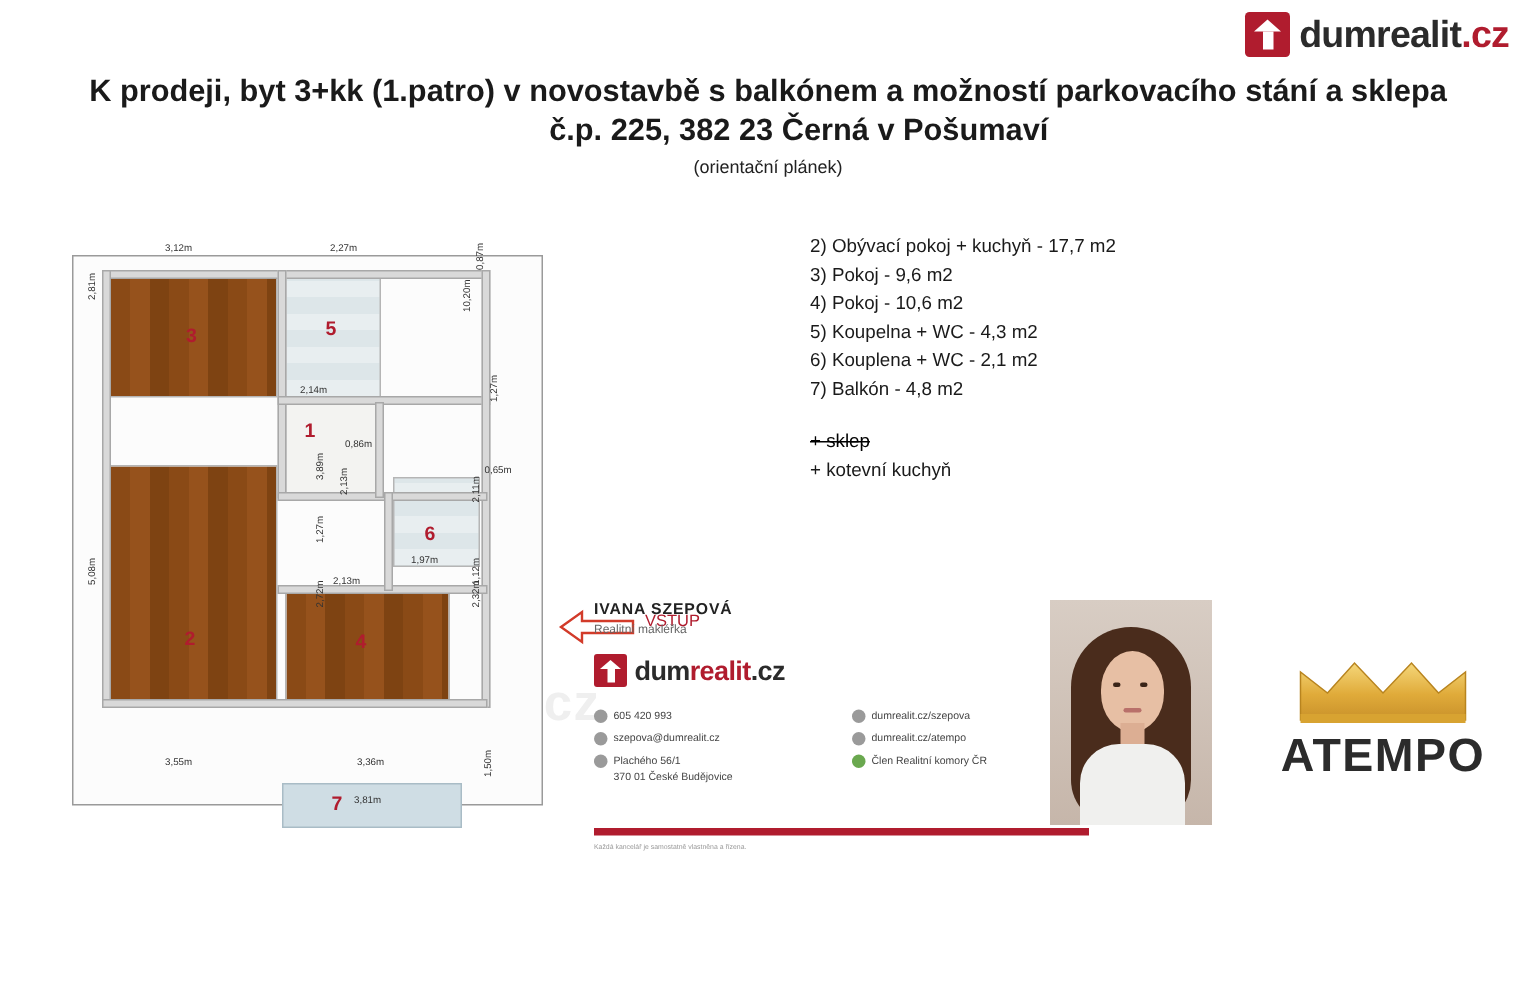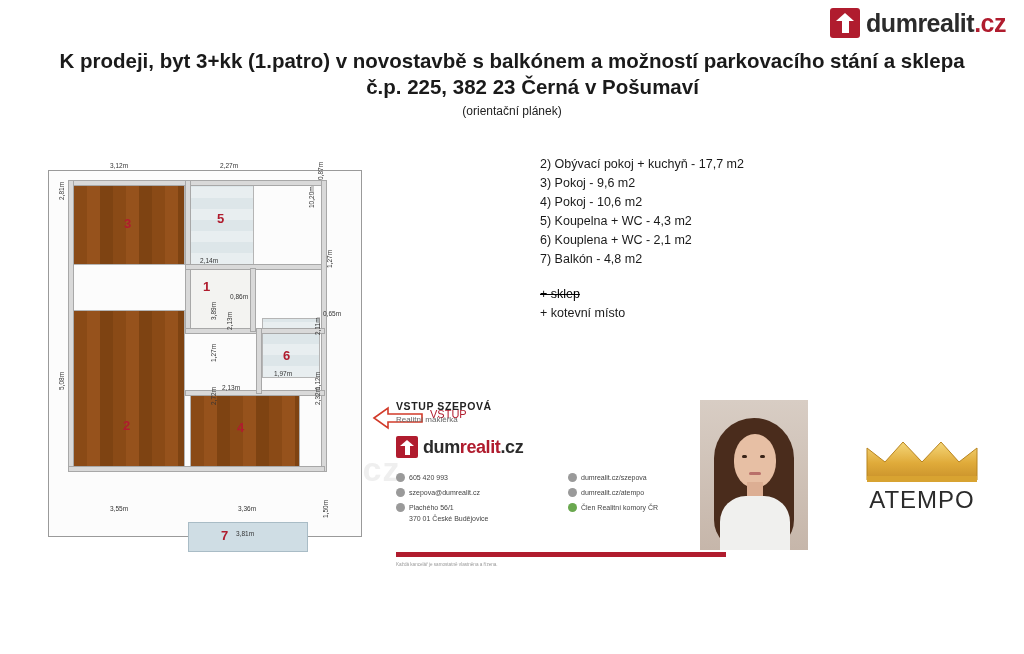--- a/index.html
+++ b/index.html
@@ -150,21 +150,21 @@
   .photo .eye{position:absolute;width:5px;height:3px;background:#3a2418;border-radius:2px;}
   .photo .mouth{position:absolute;left:49px;top:72px;width:12px;height:3px;background:#b9706a;border-radius:2px;}
 
   
   .atempo{
     position:absolute;left:842px;top:438px;width:160px;height:110px;text-align:center;
   }
   .crown{position:relative;width:118px;height:46px;margin:0 auto;}
   .crown svg{display:block;}
   .atempo-text{
-    font-size:24px;font-weight:normal;letter-spacing:1px;color:#2b2b2b;margin-top:2px;
+    font-size:31px;font-weight:bold;letter-spacing:1px;color:#2b2b2b;margin-top:2px;
   }
 </style>
 </head>
 <body>
 
 <div class="brand-top">
   <div class="brand-mark">
     <div class="roof"></div>
       <div class="door"></div>
   </div>
@@ -246,26 +246,26 @@
 
 <div class="legend">
   <div>2) Obývací pokoj + kuchyň - 17,7 m2</div>
   <div>3) Pokoj - 9,6 m2</div>
   <div>4) Pokoj - 10,6 m2</div>
   <div>5) Koupelna + WC - 4,3 m2</div>
   <div>6) Kouplena + WC - 2,1 m2</div>
   <div>7) Balkón - 4,8 m2</div>
   <div class="extra">
     <div class="strike">+ sklep</div>
-    <div>+ kotevní místo</div>
+    <div>+ kotevní kuchyň</div>
   </div>
 </div>
 
 <div class="agent">
-  <div class="agent-name">VSTUP SZEPOVÁ</div>
+  <div class="agent-name">IVANA SZEPOVÁ</div>
   <div class="agent-role">Realitní makléřka</div>
 
   <div class="agent-logo">
     <div class="mk">
         <div class="roof"></div>
         <div class="door"></div>
       </div>
     <div class="tx">
       <span>dum</span><span class="red">realit</span><span>.cz</span>
     </div>

